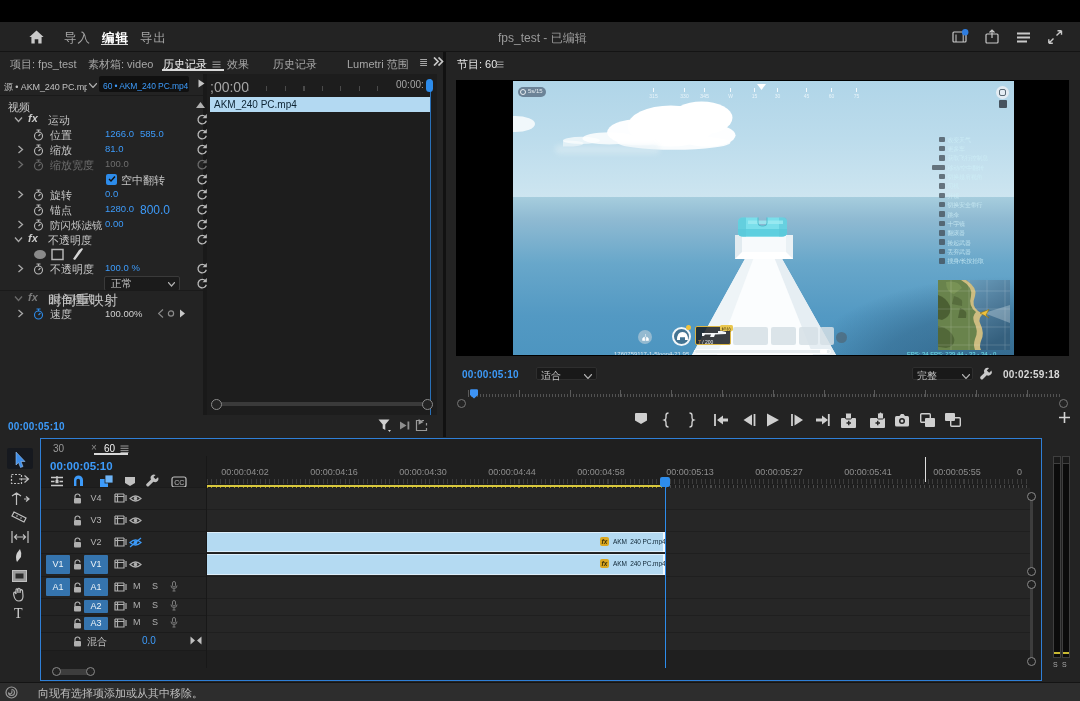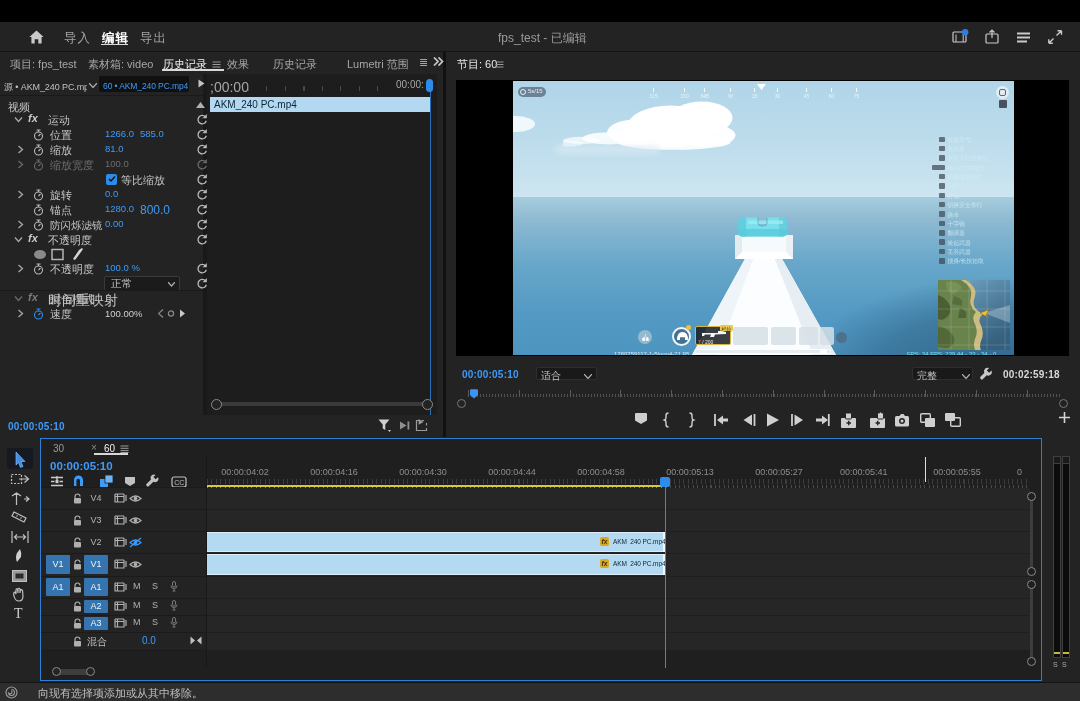--- a/index.html
+++ b/index.html
@@ -167,21 +167,21 @@
           <path d="M9.5 3 A4.2 4.2 0 1 0 10.3 6.8" fill="none" stroke="#6a6a6a" stroke-width="1.3"></path>
           <path d="M10.8 0 L10.8 4.3 L6.5 4.3 Z" fill="#6a6a6a"></path>
         </svg>
       </div>
  <div class="abs" style="left:106px;top:100px;width:11px;height:11px;background:#2d8ceb;border-radius:2px"></div>
  <div class="abs" style="left:107.5px;top:101px">
         <svg width="8" height="8" viewBox="0 0 8 8">
           <path d="M1 4 L3 6 L7 1.5" fill="none" stroke="#111" stroke-width="1.4"></path>
         </svg>
       </div>
- <div class="abs" style="left:121px;top:99px;font-size:11px;color:#c4c4c4">等比缩放</div>
+ <div class="abs" style="left:121px;top:99px;font-size:11px;color:#c4c4c4">空中翻转</div>
  <div class="abs" style="left:196px;top:100px">
         <svg width="12" height="12" viewBox="0 0 12 12">
           <path d="M9.5 3 A4.2 4.2 0 1 0 10.3 6.8" fill="none" stroke="#b9b9b9" stroke-width="1.3"></path>
           <path d="M10.8 0 L10.8 4.3 L6.5 4.3 Z" fill="#b9b9b9"></path>
         </svg>
       </div>
  <div class="abs" style="left:16px;top:116px">
         <svg width="9" height="9" viewBox="0 0 9 9">
           <path d="M2.5 1 L6.5 4.5 L2.5 8" fill="none" stroke="#a8a8a8" stroke-width="1.3"></path>
         </svg>
@@ -657,21 +657,21 @@
         </g>
 </svg>
     </div>
 <div class="abs" style="left:217px;top:467px;width:56px;text-align:center;font-size:9px;color:#8e8e8e">00:00:04:02</div>
 <div class="abs" style="left:306px;top:467px;width:56px;text-align:center;font-size:9px;color:#8e8e8e">00:00:04:16</div>
 <div class="abs" style="left:395px;top:467px;width:56px;text-align:center;font-size:9px;color:#8e8e8e">00:00:04:30</div>
 <div class="abs" style="left:484px;top:467px;width:56px;text-align:center;font-size:9px;color:#8e8e8e">00:00:04:44</div>
 <div class="abs" style="left:573px;top:467px;width:56px;text-align:center;font-size:9px;color:#8e8e8e">00:00:04:58</div>
 <div class="abs" style="left:662px;top:467px;width:56px;text-align:center;font-size:9px;color:#8e8e8e">00:00:05:13</div>
 <div class="abs" style="left:751px;top:467px;width:56px;text-align:center;font-size:9px;color:#8e8e8e">00:00:05:27</div>
-<div class="abs" style="left:840px;top:467px;width:56px;font-size:9px;color:#8e8e8e">00:00:05:41</div>
+<div class="abs" style="left:840px;top:467px;width:56px;text-align:center;font-size:9px;color:#8e8e8e">00:00:05:41</div>
 <div class="abs" style="left:929px;top:467px;width:56px;text-align:center;font-size:9px;color:#8e8e8e">00:00:05:55</div>
 <div class="abs" style="left:1017px;top:467px;font-size:9px;color:#8e8e8e">0</div>
 <div class="abs" style="left:207px;top:479px;width:823px;height:5px;background:repeating-linear-gradient(to right,#3c3c3c 0,#3c3c3c 1px,transparent 1px,transparent 4.45px)"></div>
 <div class="abs" style="left:925px;top:457px;width:1px;height:25px;background:#dedede"></div>
 <div class="abs" style="left:207px;top:485px;width:459px;height:1.5px;background:#d8c83e"></div>
 <div class="abs" style="left:207px;top:487px;width:459px;height:3px;background:repeating-linear-gradient(to right,#a09020 0,#a09020 1px,transparent 1px,transparent 4.45px)"></div>
 <div class="abs" style="left:666px;top:485px;width:364px;height:3px;background:repeating-linear-gradient(to right,#4a4a4a 0,#4a4a4a 1px,transparent 1px,transparent 4.45px)"></div>
 <div class="abs" style="left:207px;top:488px;width:823px;height:21px;background:#262626"></div>
 <div class="abs" style="left:207px;top:510px;width:823px;height:21px;background:#262626"></div>
 <div class="abs" style="left:207px;top:532px;width:823px;height:21px;background:#262626"></div>

